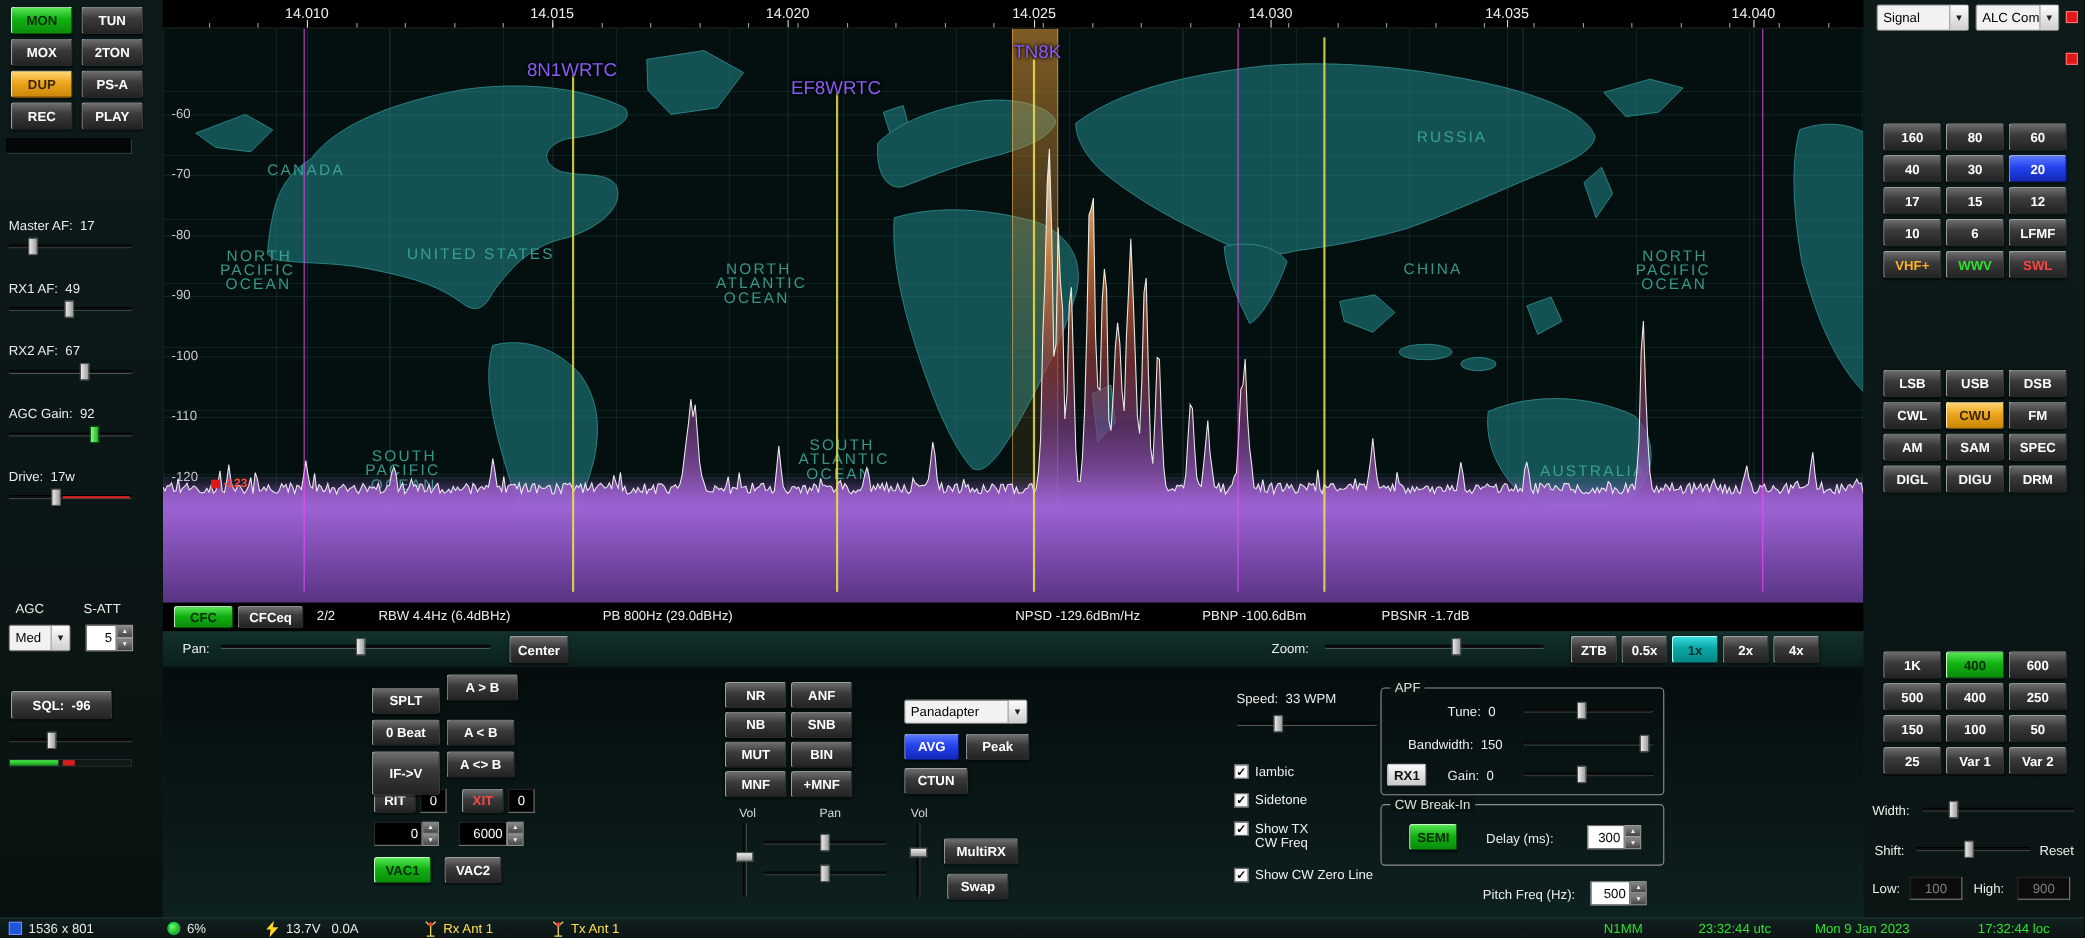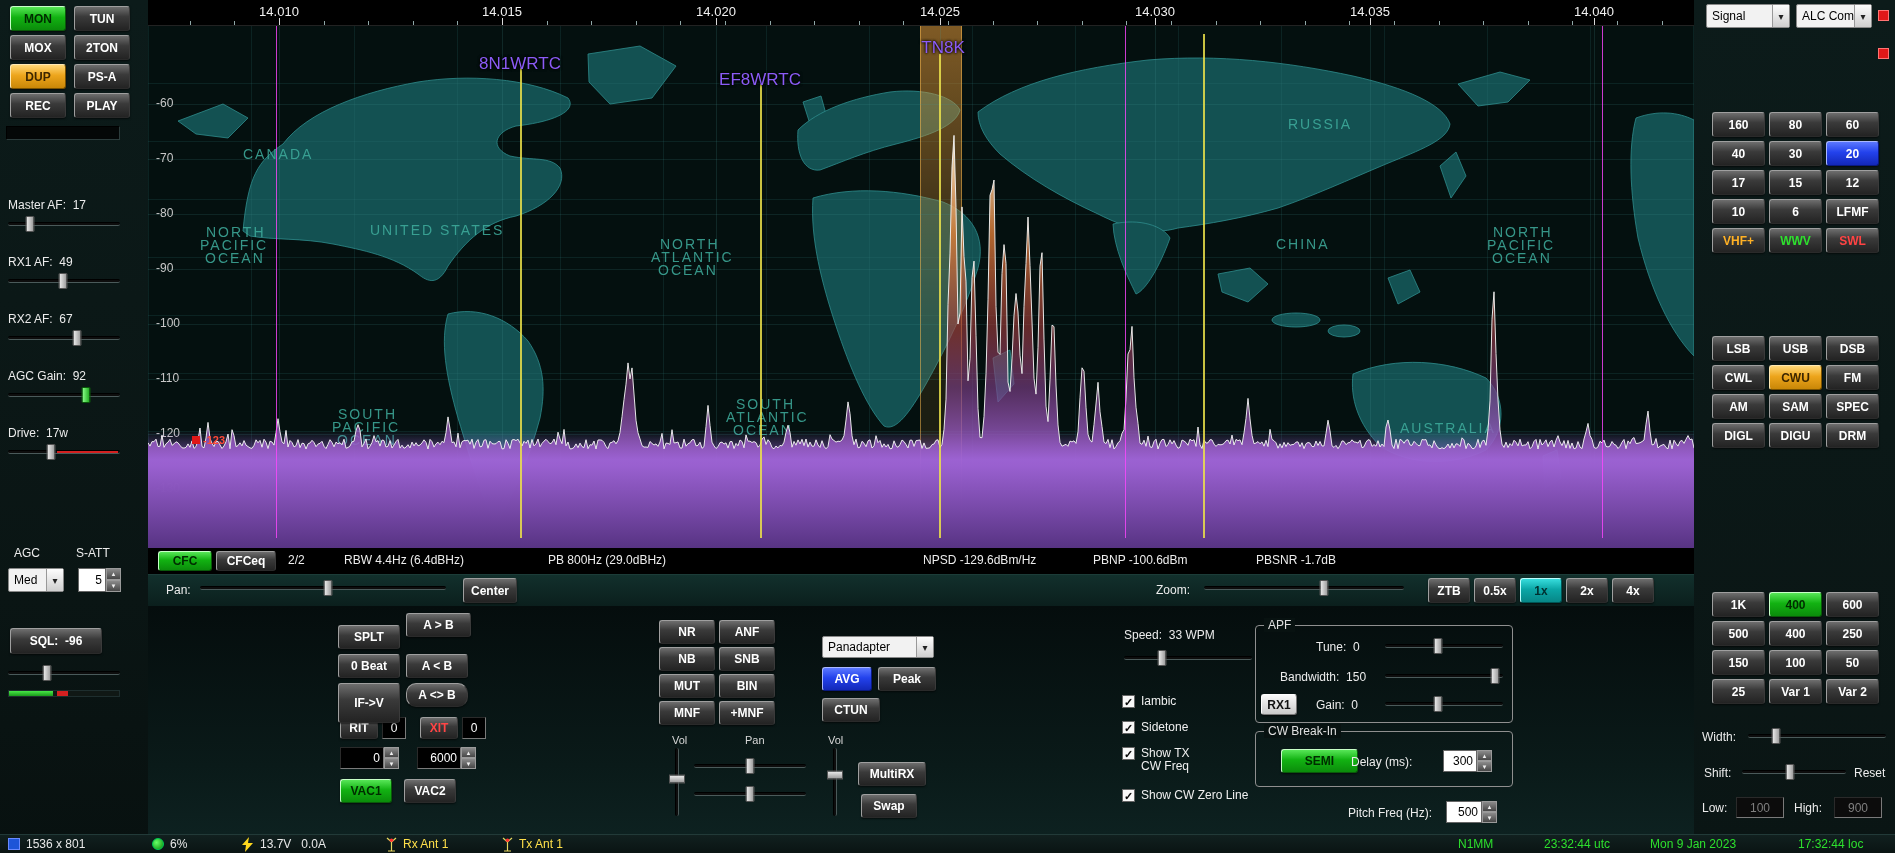--- a/index.html
+++ b/index.html
@@ -395,21 +395,21 @@
     <div class="fs-title">APF</div>
   </div>
   <div class="label" style="left:1316px;top:640px">Tune:  0</div>
   <div class="label" style="left:1280px;top:670px">Bandwidth:  150</div>
   <div class="btn light" style="left:1261px;top:694px;width:36px;height:21px">RX1</div>
   <div class="label" style="left:1316px;top:698px">Gain:  0</div>
 
   <div class="fieldset" style="left:1255px;top:731px;width:258px;height:56px">
     <div class="fs-title">CW Break-In</div>
   </div>
-  <div class="btn on-green" style="left:1281px;top:749px;width:77px;height:24px">SEMI</div>
+  <div class="btn on-green" style="left:1281px;top:749px;width:44px;height:24px">SEMI</div>
   <div class="label" style="left:1351px;top:755px">Delay (ms):</div>
   <div class="spin" style="left:1443px;top:750px;height:22px">
     <div class="spin-box" style="width:34px">300</div>
     <div class="spin-ud">
       <div>▲</div>
       <div>▼</div>
     </div>
   </div>
 
   <div class="label" style="left:1348px;top:806px">Pitch Freq (Hz):</div>
@@ -542,21 +542,21 @@
     </div>
     <div class="hslider" style="left: 1742px; top: 763px; width: 104px;">
       <div class="groove"></div>
       <div class="hthumb" style="left: 46%;"></div>
     </div>
     <div class="btn" style="left: 338px; top: 625px; width: 62px; height: 24px;">SPLT</div>
     <div class="btn" style="left: 406px; top: 613px; width: 65px; height: 24px;">A &gt; B</div>
     <div class="btn" style="left: 338px; top: 654px; width: 62px; height: 24px;">0 Beat</div>
     <div class="btn" style="left: 406px; top: 654px; width: 62px; height: 24px;">A &lt; B</div>
     <div class="btn" style="left: 338px; top: 683px; width: 62px; height: 40px;">IF-&gt;V</div>
-    <div class="btn" style="left: 406px; top: 683px; width: 62px; height: 24px; border-radius: 10px;">A &lt;&gt; B</div>
+    <div class="btn" style="left: 406px; top: 683px; width: 62px; height: 24px;">A &lt;&gt; B</div>
     <div class="btn" style="left: 659px; top: 620px; width: 56px; height: 24px;">NR</div>
     <div class="btn" style="left: 719px; top: 620px; width: 56px; height: 24px;">ANF</div>
     <div class="btn" style="left: 659px; top: 647px; width: 56px; height: 24px;">NB</div>
     <div class="btn" style="left: 719px; top: 647px; width: 56px; height: 24px;">SNB</div>
     <div class="btn" style="left: 659px; top: 674px; width: 56px; height: 24px;">MUT</div>
     <div class="btn" style="left: 719px; top: 674px; width: 56px; height: 24px;">BIN</div>
     <div class="btn" style="left: 659px; top: 701px; width: 56px; height: 24px;">MNF</div>
     <div class="btn" style="left: 719px; top: 701px; width: 56px; height: 24px;">+MNF</div>
     <div class="hslider" style="left: 1124px; top: 649px; width: 128px;">
       <div class="groove"></div>

